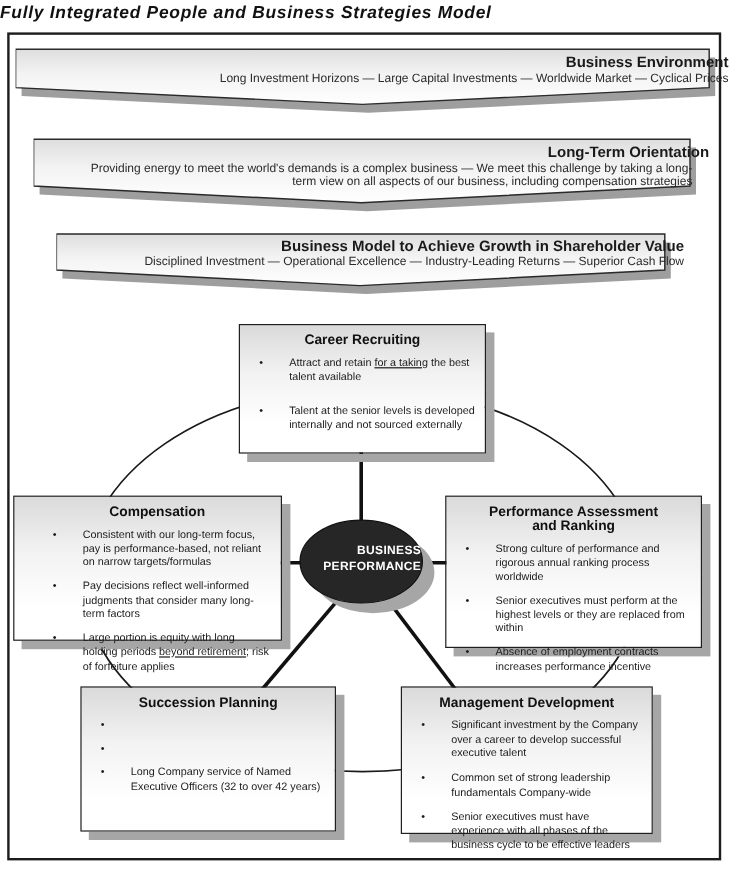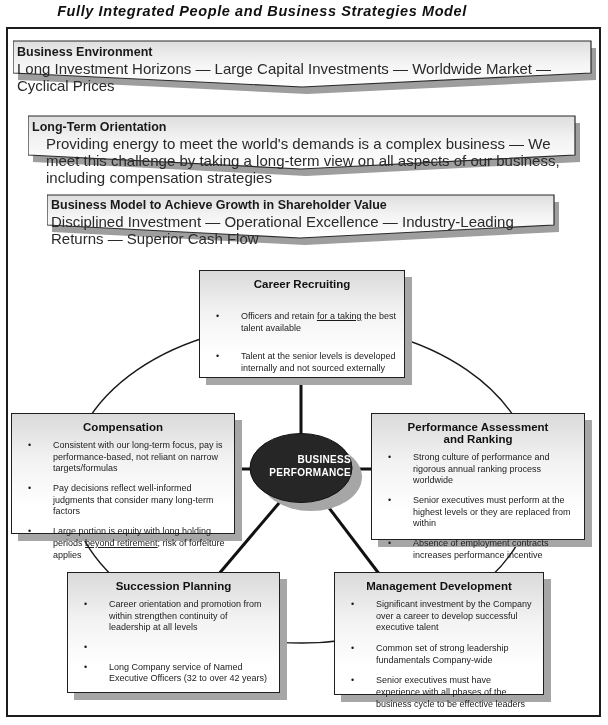--- a/index.html
+++ b/index.html
@@ -1,38 +1,38 @@
 <!DOCTYPE html>
 <html><head>
 <meta charset="utf-8">
 <style>
   html,body{margin:0;padding:0;background:#ffffff;}
   .page{position:relative;width:608px;height:725px;background:#ffffff;overflow:hidden;
         font-family:"Liberation Sans", sans-serif;color:#1b1b1b;}
-  .main-title{position:absolute;left:0;top:3px;width:524px;text-align:center;
+  .main-title{position:absolute;left:0;top:3px;width:524px;text-align:left;
         font-size:14.5px;font-weight:bold;font-style:italic;letter-spacing:0.6px;color:#111;}
   .frame{position:absolute;left:6px;top:27px;width:591px;height:686px;border:2px solid #1c1c1c;}
 
   .banner{position:absolute;}
   .banner svg{display:block;}
-  .banner-text{position:absolute;left:4px;top:0;width:100%;text-align:left;}
+  .banner-text{position:absolute;left:16px;top:0;width:100%;text-align:right;}
   .banner-title{font-weight:bold;font-size:12.5px;color:#1a1a1a;}
-  .banner-sub{font-size:15px;color:#2a2a2a;margin-top:1px;}
+  .banner-sub{font-size:10px;color:#2a2a2a;margin-top:1px;}
 
   .diagram-svg{position:absolute;left:0;top:248px;}
 
   .node{position:absolute;border:1.4px solid #1f1f1f;box-sizing:border-box;
         background:linear-gradient(180deg,#dadada 0%,#f2f2f2 38%,#ffffff 78%);
         box-shadow:7px 7px 0 0 #a6a6a6;}
   .node-title{font-weight:bold;font-size:11.5px;text-align:center;margin:7px 4px 7px;color:#111;}
   .bullet{display:flex;margin:0 0 8px 0;font-size:9px;line-height:1.3;}
   .dot{flex:none;margin-left:16px;width:25px;font-size:9px;}
   .btext{flex:1;padding-right:8px;}
   .u{text-decoration:underline;}
-  .box-career .node-title{margin-bottom:21px;}
+  .box-career .node-title{margin-bottom:7px;}
   .box-career .bullet{margin-bottom:17px;}
   .box-management .bullet{margin-bottom:9px;}
 
   .hub-label{position:absolute;left:251px;top:453px;width:100px;text-align:right;
         color:#ffffff;font-weight:bold;font-size:10px;line-height:1.3;letter-spacing:0.3px;}
 </style>
 </head>
 <body>
 
 <div class="page">
@@ -108,29 +108,29 @@
 
   <div class="hub-label">
     <div>BUSINESS</div>
     <div>PERFORMANCE</div>
   </div>
 
   <div class="node box-career" style="left:199px;top:270px;width:206px;height:108px;">
     <div class="node-title">Career Recruiting</div>
     <div class="bullet">
       <span class="dot">•</span>
-      <span class="btext"><span>Officers and retain </span><span class="u">for a taking</span><span> the best talent available</span></span>
+      <span class="btext"><span>Attract and retain </span><span class="u">for a taking</span><span> the best talent available</span></span>
     </div>
     <div class="bullet">
       <span class="dot">•</span>
       <span class="btext"><span>Talent at the senior levels is developed internally and not sourced externally</span><span class="u"></span><span></span></span>
     </div>
   </div>
 
-  <div class="node box-compensation" style="left:11px;top:413px;width:224px;height:121px;">
+  <div class="node box-compensation" style="left:11px;top:413px;width:224px;height:121px;padding-left:16px;">
     <div class="node-title">Compensation</div>
     <div class="bullet">
       <span class="dot">•</span>
       <span class="btext"><span>Consistent with our long-term focus, pay is performance-based, not reliant on narrow targets/formulas</span><span class="u"></span><span></span></span>
     </div>
     <div class="bullet">
       <span class="dot">•</span>
       <span class="btext"><span>Pay decisions reflect well-informed judgments that consider many long-term factors</span><span class="u"></span><span></span></span>
     </div>
     <div class="bullet">
@@ -152,21 +152,20 @@
     <div class="bullet">
       <span class="dot">•</span>
       <span class="btext"><span>Absence of employment contracts increases performance incentive</span><span class="u"></span><span></span></span>
     </div>
   </div>
 
   <div class="node box-succession" style="left:67px;top:572px;width:213px;height:121px;">
     <div class="node-title">Succession Planning</div>
     <div class="bullet">
       <span class="dot">•</span>
-      <span class="btext"><span>Career orientation and promotion from within strengthen continuity of leadership at all levels</span><span class="u"></span><span></span></span>
     </div>
     <div class="bullet">
       <span class="dot">•</span>
     </div>
     <div class="bullet">
       <span class="dot">•</span>
       <span class="btext"><span>Long Company service of Named Executive Officers (32 to over 42 years)</span><span class="u"></span><span></span></span>
     </div>
   </div>
 

